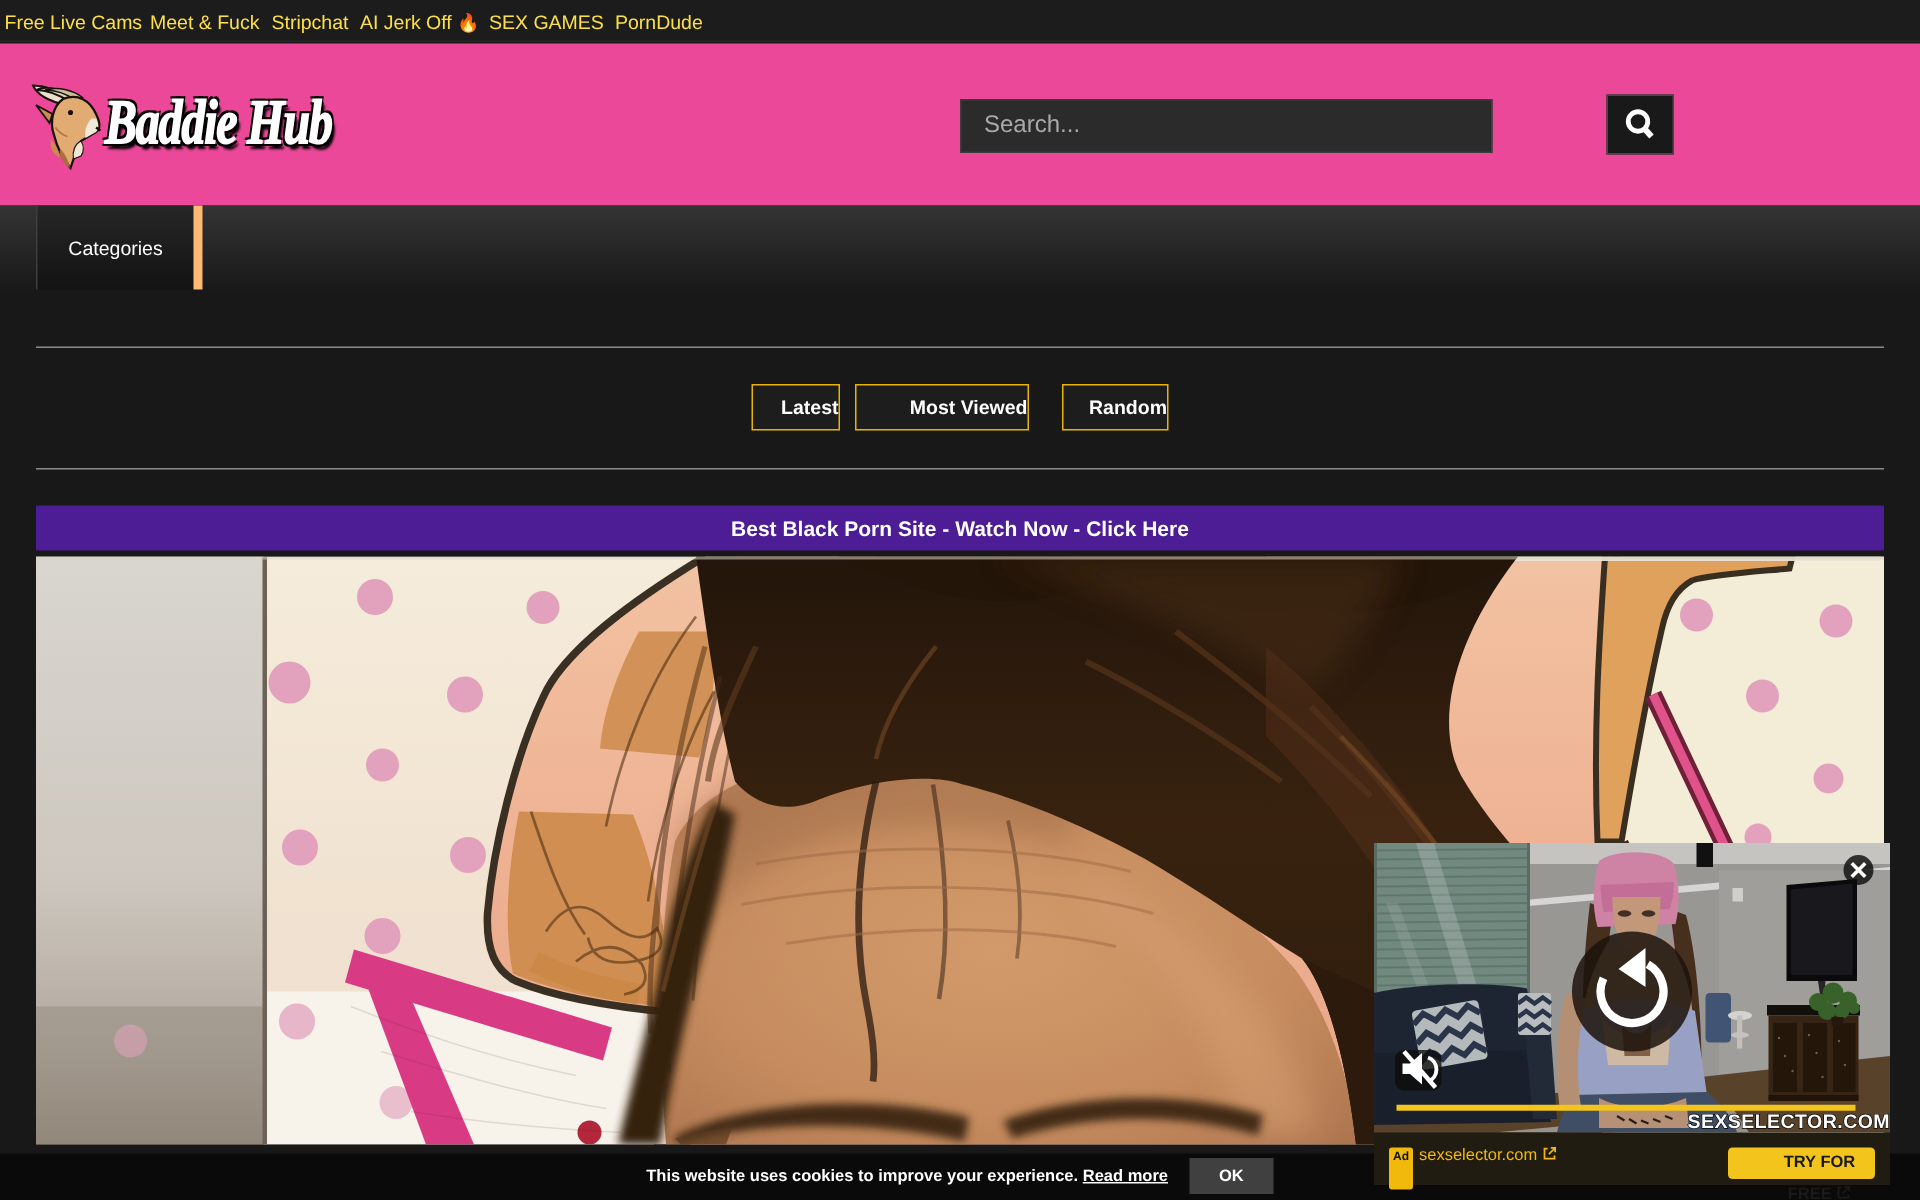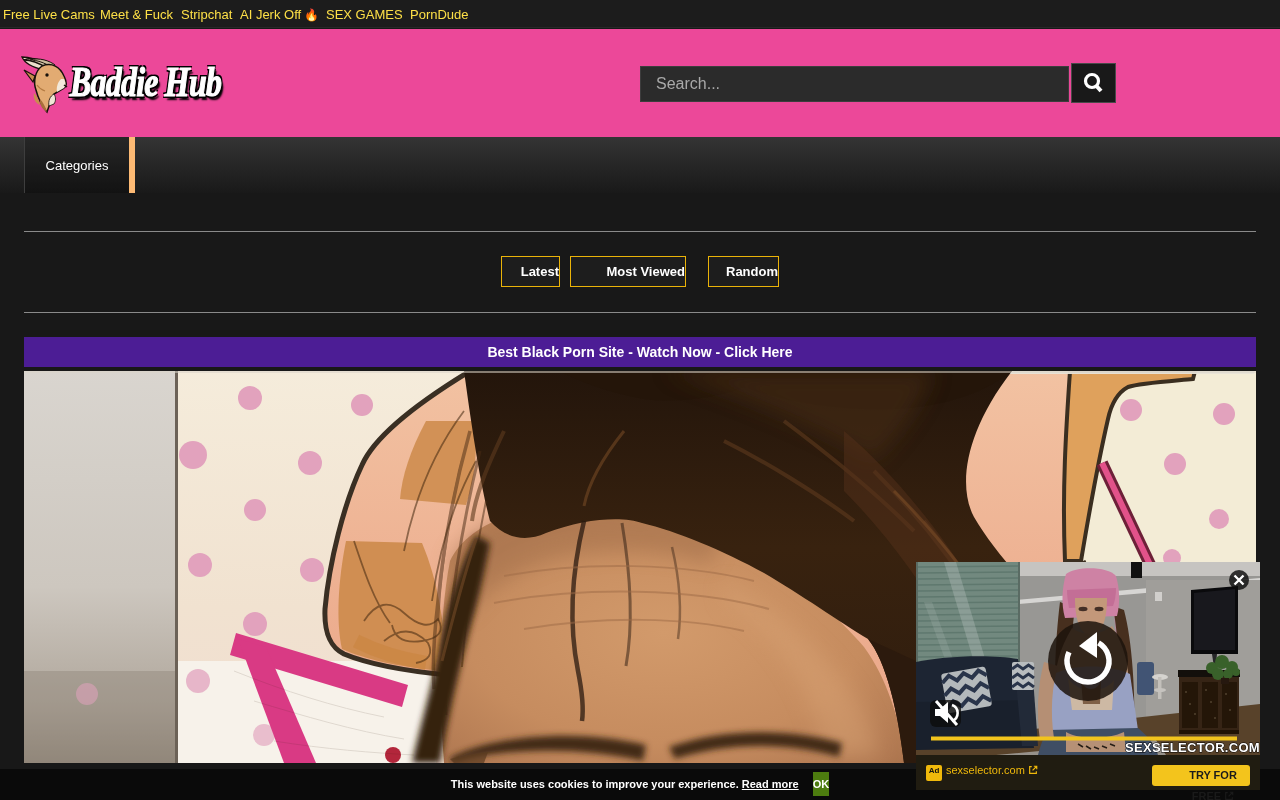--- a/index.html
+++ b/index.html
@@ -4,39 +4,39 @@
 <style>
   * { margin:0; padding:0; box-sizing:border-box; }
   html,body { width:1280px; height:800px; background:#181818; font-family:"Liberation Sans",sans-serif; overflow:hidden; }
   #page { position:relative; width:1280px; height:800px; }
   
   .topbar { position:absolute; left:0; top:0; width:1280px; height:28px; background:#1c1c1c; border-bottom:1px solid #282828; }
   .topbar a { position:absolute; top:7px; color:#fde047; font-size:13px; text-decoration:none; white-space:nowrap; }
   
   .header { position:absolute; left:0; top:29px; width:1280px; height:108px; background:#ec4899; }
   .logotxt { position:absolute; left:70px; top:32px; color:#fff; font-family:"Liberation Serif",serif; font-style:italic; font-weight:bold; font-size:42px; line-height:42px; letter-spacing:-1px; transform:scaleX(0.76); -webkit-text-stroke:1.2px #fff; transform-origin:0 0; text-shadow:2px 2px 0 #000,-2px 2px 0 #000,2px -2px 0 #000,-2px -2px 0 #000, 3px 4px 2px #000; }
-  .search { position:absolute; left:640px; top:37px; width:429px; height:36px; background:#2b2b2b; border:1px solid #3d3d3d; color:#a9a9a9; font-size:16px; line-height:34px; padding-left:15px; }
+  .search { position:absolute; left:640px; top:37px; width:355px; height:36px; background:#2b2b2b; border:1px solid #3d3d3d; color:#a9a9a9; font-size:16px; line-height:34px; padding-left:15px; }
   .sbtn { position:absolute; left:1071px; top:34px; width:45px; height:40px; background:#191919; border:1px solid #494949; }
   
   .nav { position:absolute; left:0; top:137px; width:1280px; height:56px; background:linear-gradient(#343434,#191919); }
   .cat { position:absolute; left:24px; top:137px; width:111px; height:56px; background:rgba(0,0,0,0.25); border-left:1px solid #3e3e3e; border-right:6px solid #fdba74; color:#ffffff; font-size:13px; text-align:center; line-height:58px; }
   .hr1 { position:absolute; left:24px; top:231px; width:1232px; height:1px; background:#8a8a8a; }
   .hr2 { position:absolute; left:24px; top:312px; width:1232px; height:1px; background:#8a8a8a; }
   .btn { position:absolute; top:256px; height:31px; background:#1d1d1d; border:1px solid #eab308; color:#fff; font-size:13px; font-weight:bold; text-align:right; line-height:29px; }
   .banner { position:absolute; left:24px; top:337px; width:1232px; height:30px; background:#4c1d95; color:#fff; font-weight:bold; font-size:14px; text-align:center; line-height:30px; }
   .photo { position:absolute; left:24px; top:371px; width:1232px; height:392px; }
   
   .vid { position:absolute; left:916px; top:562px; width:344px; height:193px; z-index:10; }
   .adbar { position:absolute; left:916px; top:755px; width:344px; height:35px; background:#201c11; z-index:10; }
-  .adbadge { position:absolute; left:10px; top:10px; width:16px; height:16px; background:#f0b90b; border-radius:2px; color:#111; font-size:8px; font-weight:bold; text-align:center; line-height:12px; }
+  .adbadge { position:absolute; left:10px; top:10px; width:16px; height:28px; background:#f0b90b; border-radius:2px; color:#111; font-size:8px; font-weight:bold; text-align:center; line-height:12px; }
   .adlink { position:absolute; left:30px; top:9px; color:#f0b90b; font-size:11px; }
   .tryfree { position:absolute; left:236px; top:10px; width:98px; height:21px; background:#f3c41c; border-radius:3px; color:#1a1a1a; font-size:11px; font-weight:bold; text-align:center; line-height:21px;padding-left:24px; }
   
   .cookie { position:absolute; left:0; top:769px; z-index:5; width:1280px; height:31px; background:#0a0a0a; color:#fff; font-size:11px; font-weight:bold; text-align:center; line-height:30px; }
-  .cookie .ok { display:inline-block; background:#4d7c0f; padding:0 0; margin-left:14px; line-height:24px; }
+  .cookie .ok { display:inline-block; background:#404040; padding:0 20px; margin-left:14px; line-height:24px; }
 </style>
 </head>
 <body>
 <div id="page">
   <div class="topbar">
     <a style="left:3px">Free Live Cams</a>
     <a style="left:100px">Meet &amp; Fuck</a>
     <a style="left:181px">Stripchat</a>
     <a style="left:240px">AI Jerk Off <span style="font-size:12px">🔥</span></a>
     <a style="left:326px">SEX GAMES</a>

